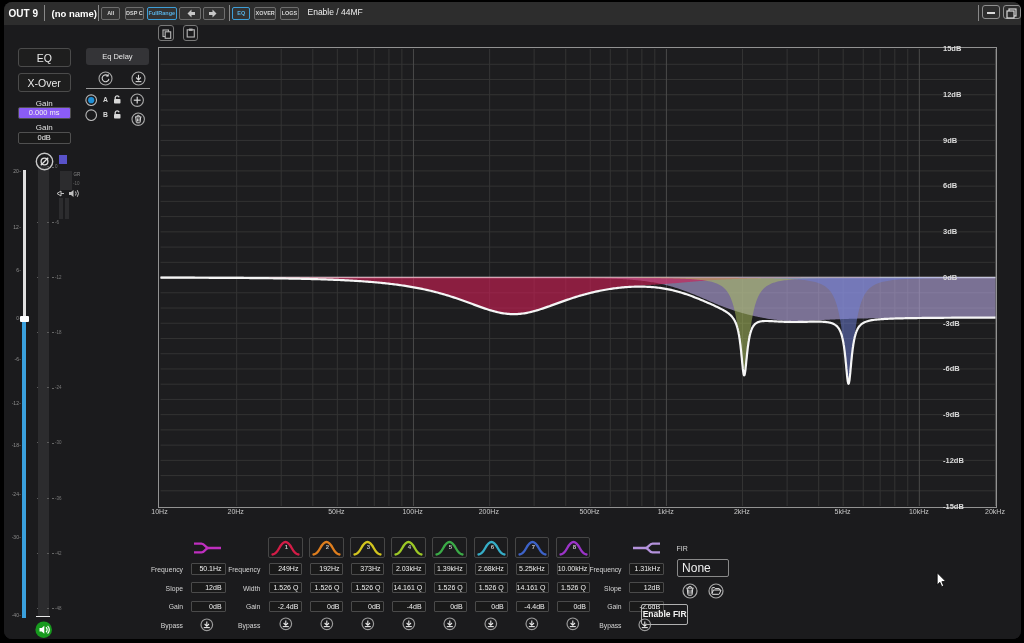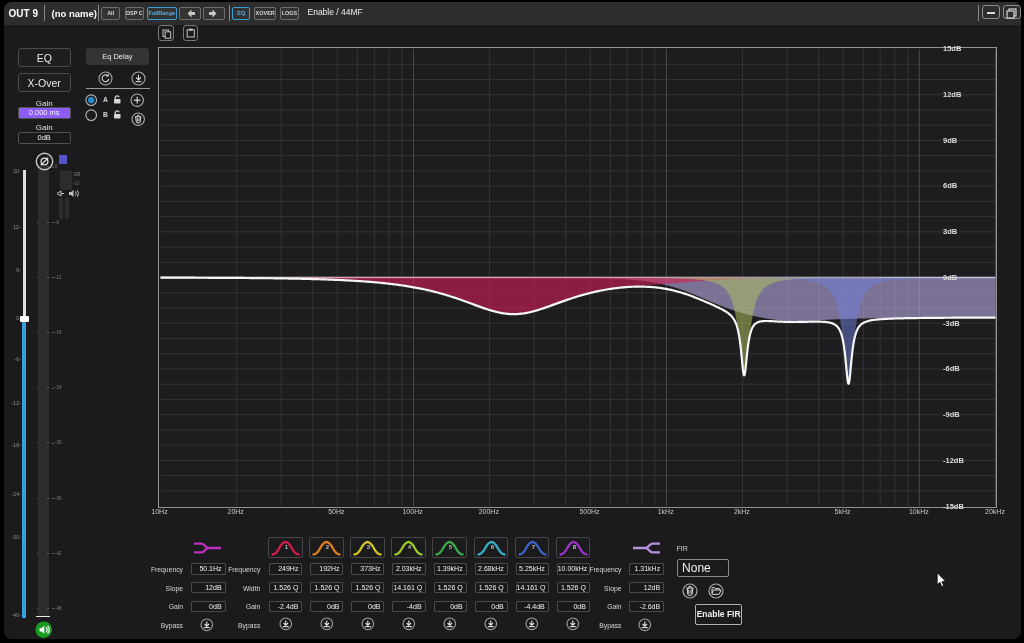--- a/index.html
+++ b/index.html
@@ -464,16 +464,16 @@
       <line x1="9.2" y1="6.6" x2="9" y2="10.8"></line>
     </g>
   </svg>
 <svg class="abs" style="left:707.8px;top:583.3px" width="16" height="16" viewBox="0 0 16 16">
     <circle cx="8" cy="8" r="7" fill="none" stroke="#a8a8a8" stroke-width="1.2"></circle>
     <g fill="none" stroke="#e0e0e0" stroke-width="1">
       <path d="M4 10.5 V5.2 A0.6 0.6 0 0 1 4.6 4.6 L6.5 4.6 L7.3 5.6 L11 5.6 A0.6 0.6 0 0 1 11.6 6.2 V7"></path>
       <path d="M4 10.5 L5.4 7 L13 7 L11.4 10.9 A0.7 0.7 0 0 1 10.8 11.3 L4.4 11.3 A0.5 0.5 0 0 1 4 10.5 Z"></path>
     </g>
   </svg>
-<div class="abs" style="left:695px;top:604.2px;width:47.3px;height:20.4px;border:1px solid #b0b0b0;border-radius:2px;color:#f2f2f2;font-size:8.5px;font-weight:bold;text-align:center;line-height:19px;white-space:nowrap">Enable FIR</div>
+<div class="abs" style="left:641px;top:604.2px;width:47.3px;height:20.4px;border:1px solid #b0b0b0;border-radius:2px;color:#f2f2f2;font-size:8.5px;font-weight:bold;text-align:center;line-height:19px;white-space:nowrap">Enable FIR</div>
 
 <svg class="abs" style="left:936px;top:572px" width="11" height="16.5" viewBox="0 0 14 21">
     <path d="M1.5 1 L1.5 16.5 L5 13.2 L7.3 18.7 L9.8 17.6 L7.5 12.3 L12.3 11.9 Z" fill="#fff" stroke="#000" stroke-width="1"></path>
   </svg>
 </body></html>

